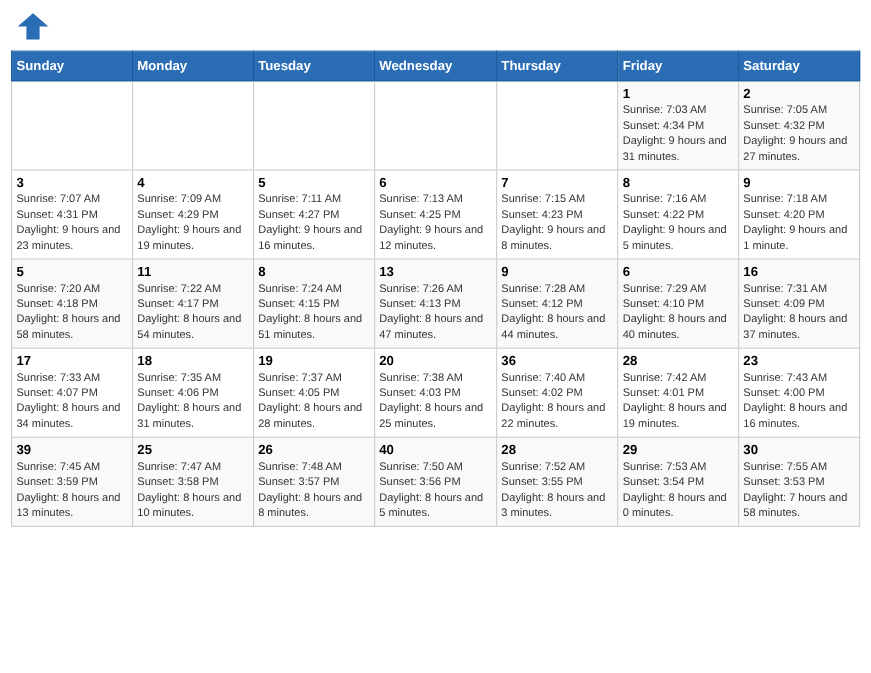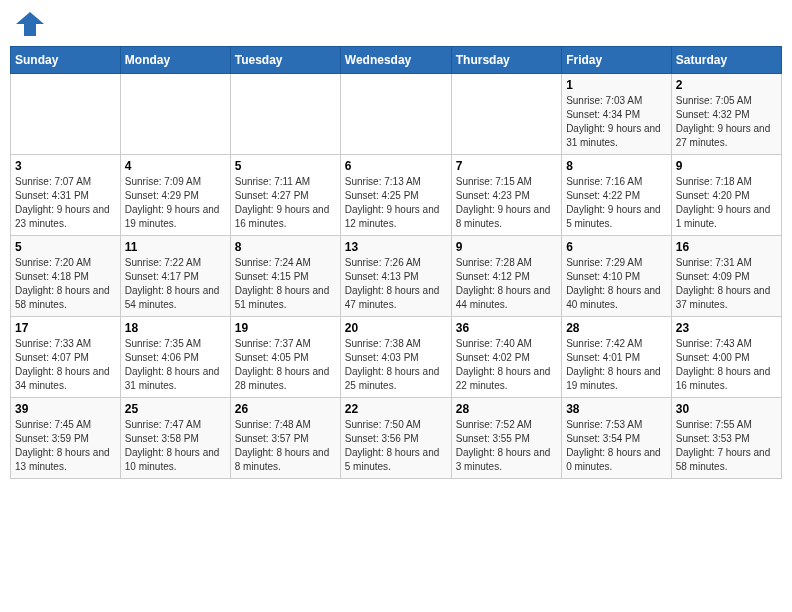--- a/index.html
+++ b/index.html
@@ -230,29 +230,29 @@
         </td>
         <td>
           <span class="day-num">25</span>
           <div class="day-info">Sunrise: 7:47 AM<br>Sunset: 3:58 PM<br>Daylight: 8 hours and 10 minutes.</div>
         </td>
         <td>
           <span class="day-num">26</span>
           <div class="day-info">Sunrise: 7:48 AM<br>Sunset: 3:57 PM<br>Daylight: 8 hours and 8 minutes.</div>
         </td>
         <td>
-          <span class="day-num">22</span>
+          <span class="day-num">40</span>
           <div class="day-info">Sunrise: 7:50 AM<br>Sunset: 3:56 PM<br>Daylight: 8 hours and 5 minutes.</div>
         </td>
         <td>
           <span class="day-num">28</span>
           <div class="day-info">Sunrise: 7:52 AM<br>Sunset: 3:55 PM<br>Daylight: 8 hours and 3 minutes.</div>
         </td>
         <td>
-          <span class="day-num">38</span>
+          <span class="day-num">29</span>
           <div class="day-info">Sunrise: 7:53 AM<br>Sunset: 3:54 PM<br>Daylight: 8 hours and 0 minutes.</div>
         </td>
         <td>
           <span class="day-num">30</span>
           <div class="day-info">Sunrise: 7:55 AM<br>Sunset: 3:53 PM<br>Daylight: 7 hours and 58 minutes.</div>
         </td>
       </tr>
     </tbody>
 </table>
 

